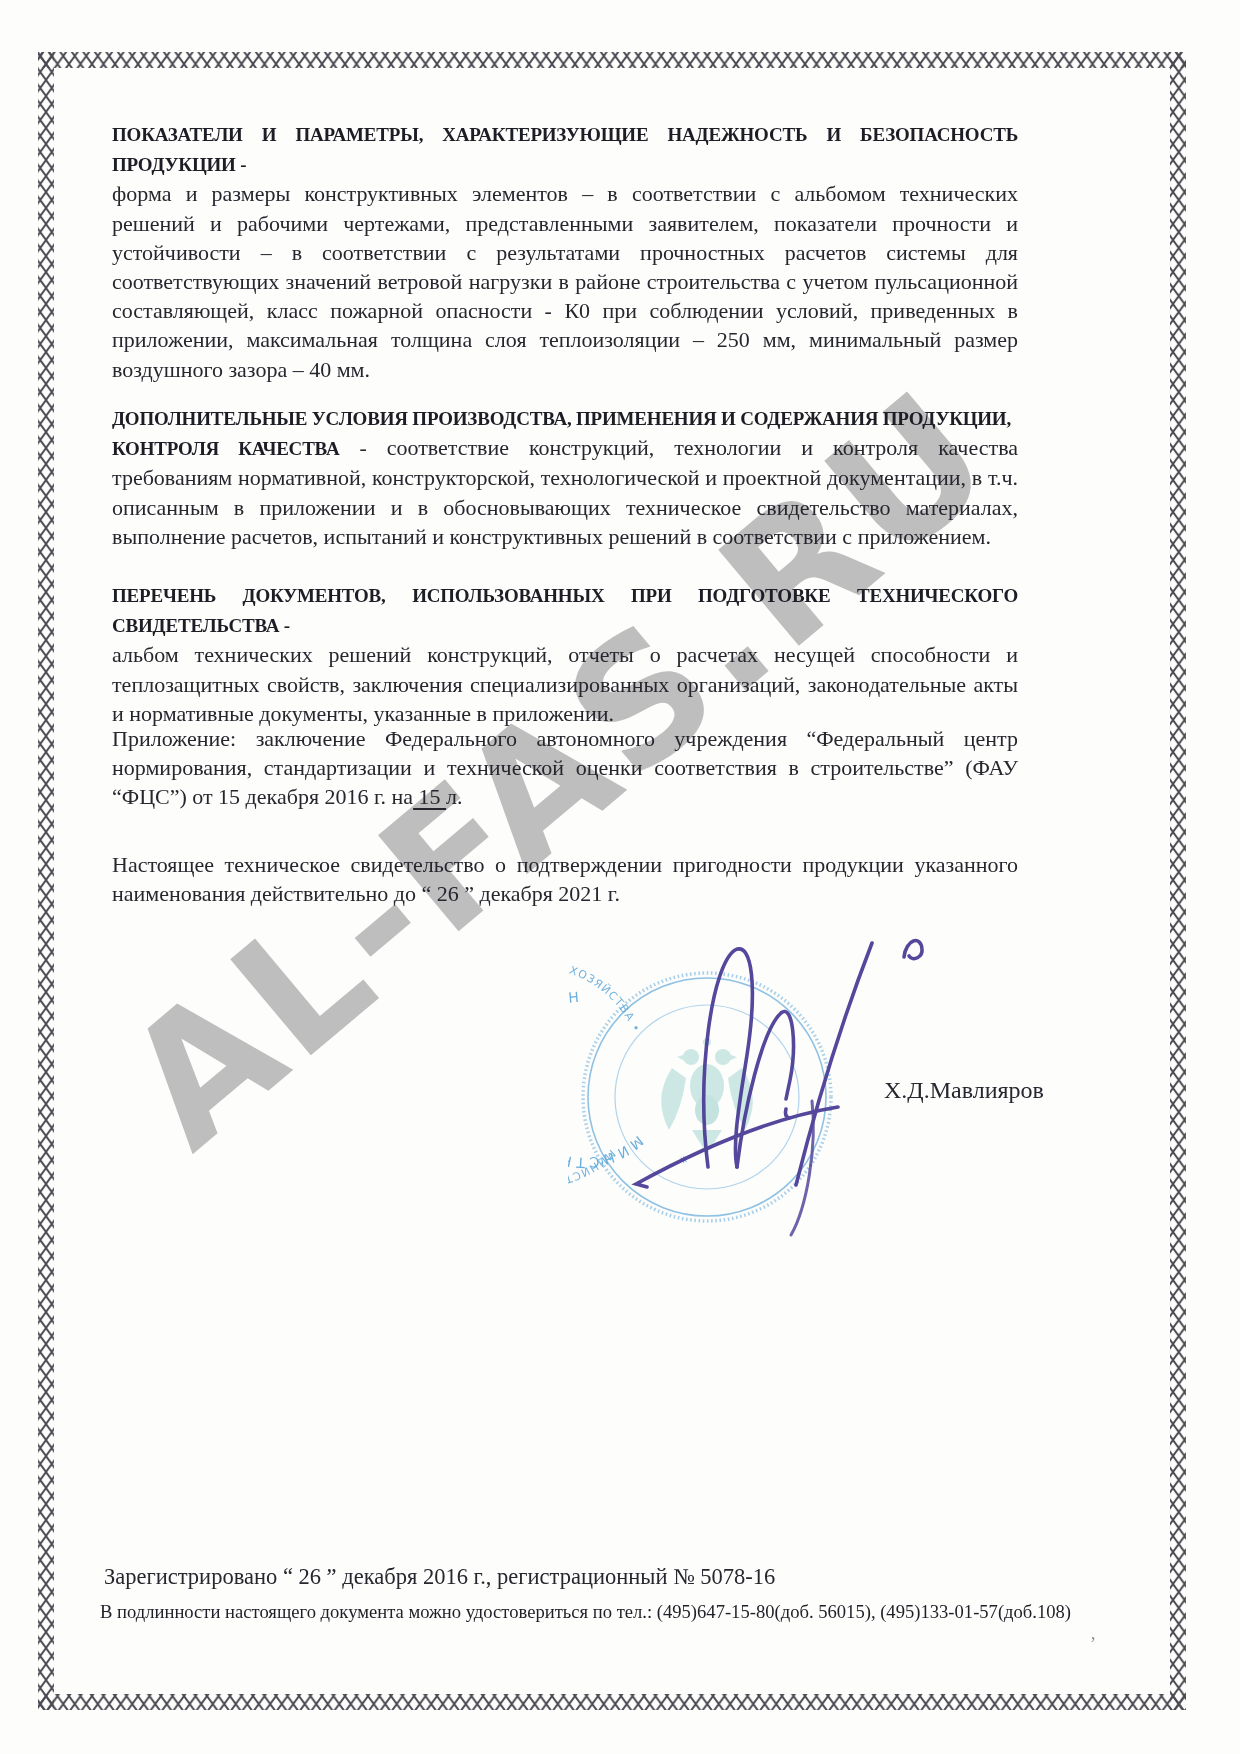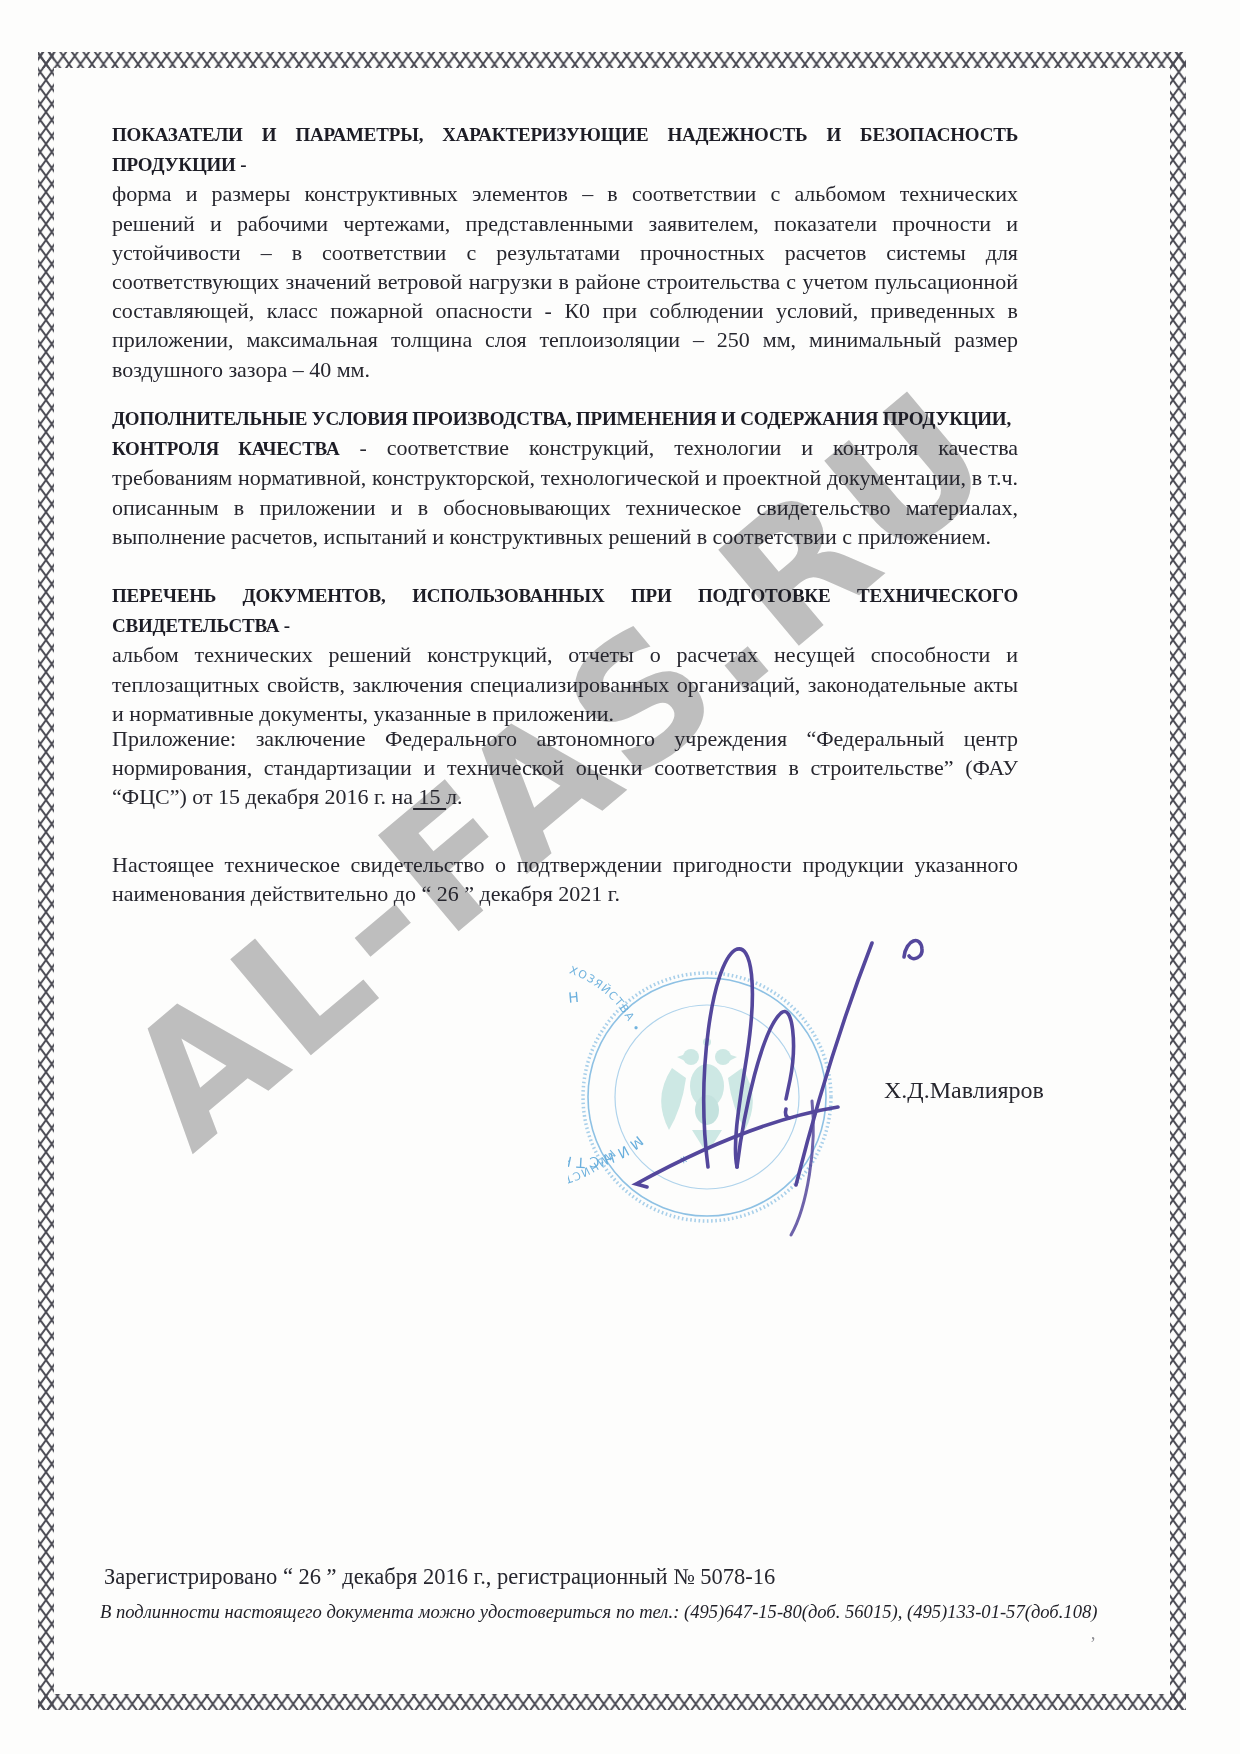--- a/index.html
+++ b/index.html
@@ -36,21 +36,21 @@
     position:absolute;left:884px;top:1077px;font-size:24px;white-space:nowrap;
   }
   .stamp-svg{position:absolute;left:568px;top:958px;z-index:4;opacity:.92;}
   .sig-svg{position:absolute;left:600px;top:895px;z-index:5;}
   .reg-line{
     position:absolute;left:100px;top:1560px;width:940px;margin:4px;
     font-size:22.5px;white-space:nowrap;
   }
   .ver-line{
     position:absolute;left:100px;top:1601px;width:960px;margin:0;
-    font-size:18.6px;white-space:nowrap;color:#1f1f27;font-style:italic;
+    font-size:18.6px;white-space:nowrap;color:#1f1f27;
   }
   .scan-mark{
     position:absolute;left:1090px;top:1634px;font-size:18px;color:#8a8a90;
   }
 </style>
 </head>
 <body>
 
 <div class="page">
 

